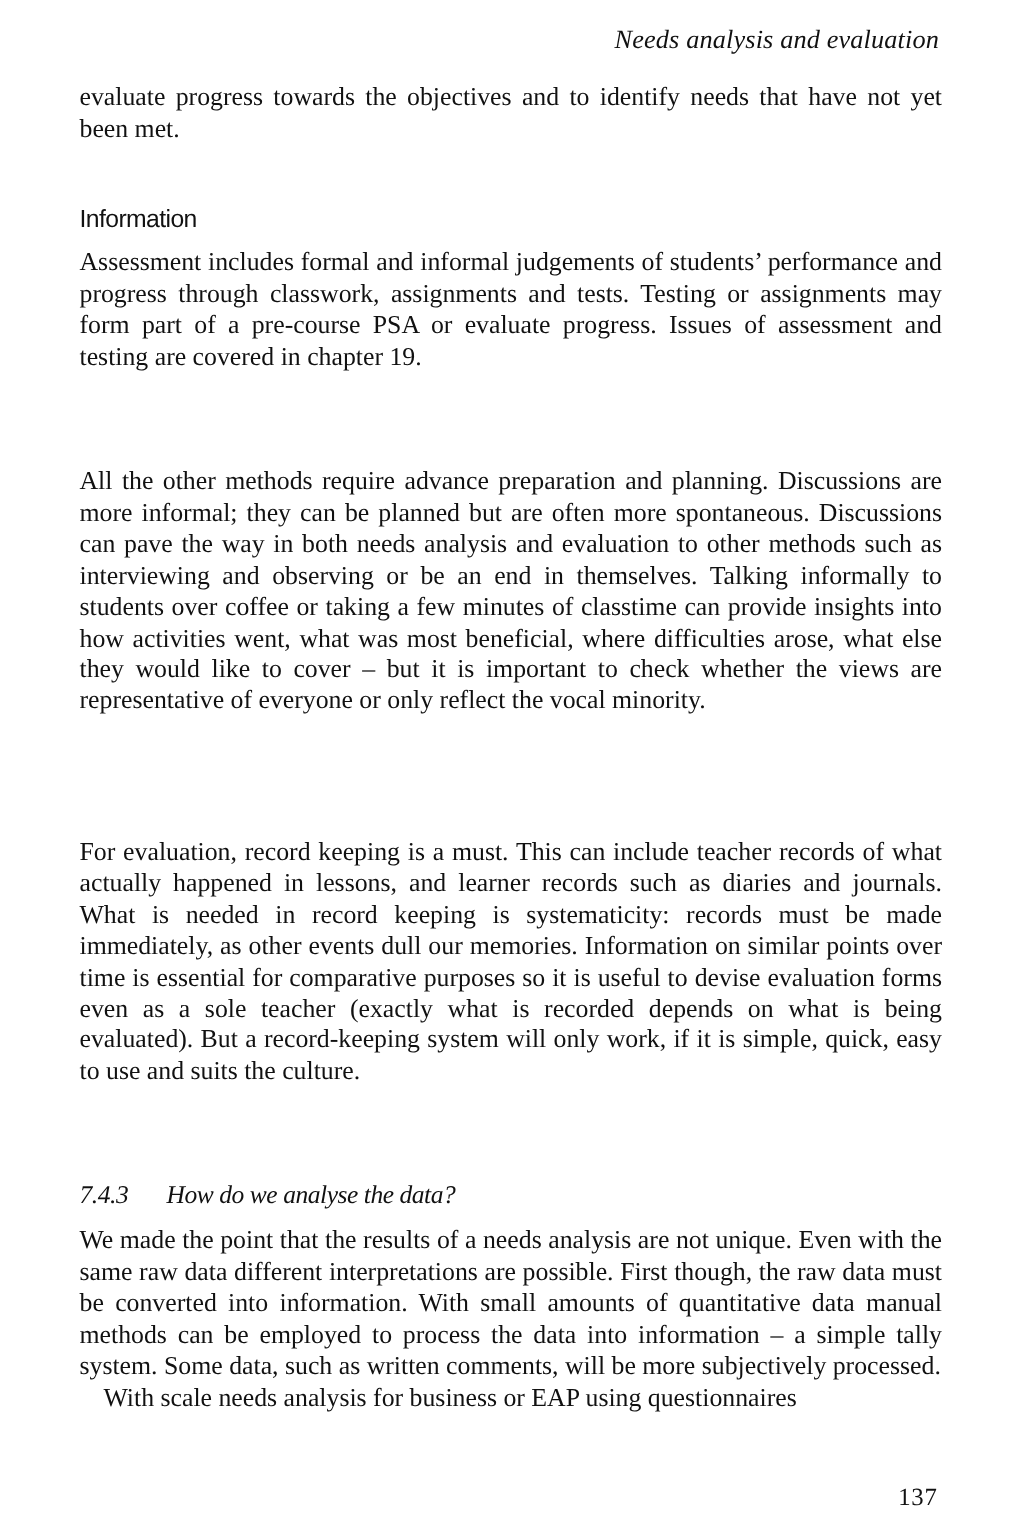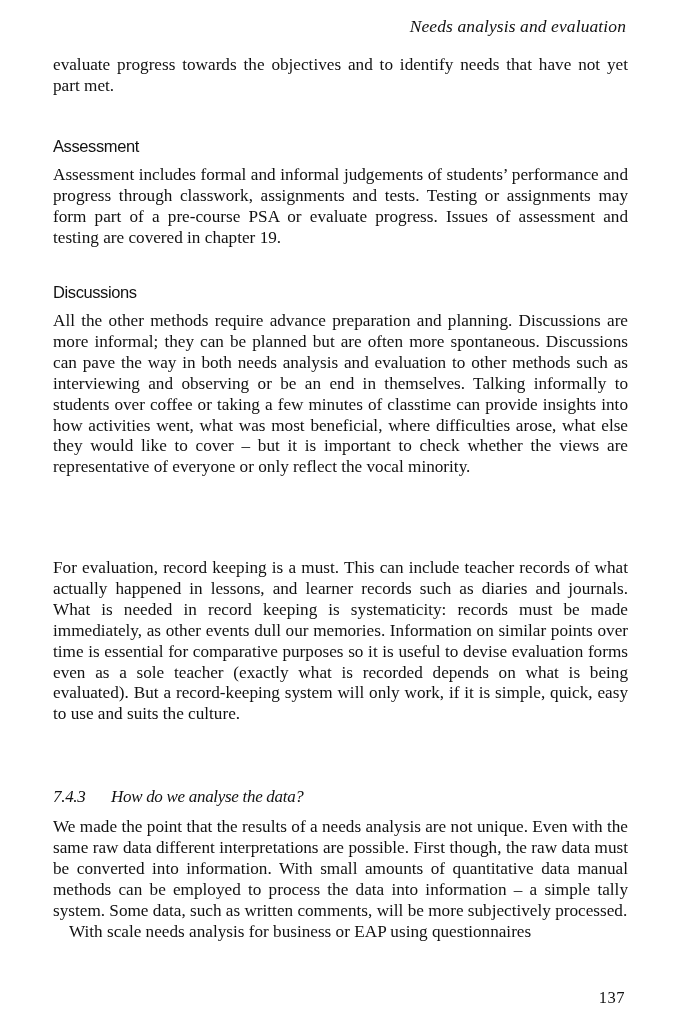--- a/index.html
+++ b/index.html
@@ -74,33 +74,30 @@
     }
   </style>
 </head>
 <body>
 
 <div class="page">
 
   <div class="running-head">Needs analysis and evaluation</div>
 
   <div class="text-block" style="top:55px;">
-    <p class="body">evaluate progress towards the objectives and to identify needs that have not yet part met.</p>
+    <p class="body">evaluate progress towards the objectives and to identify needs that have not yet been met.</p>
   </div>
 
   <div class="text-block" style="top:136px;">
-    <h2 class="section">Assessment</h2>
+    <h2 class="section">Information</h2>
   </div>
   <div class="text-block" style="top:165px;">
     <p class="body">Assessment includes formal and informal judgements of students’ performance and progress through classwork, assignments and tests. Testing or assignments may form part of a pre-course PSA or evaluate progress. Issues of assessment and testing are covered in chapter 19.</p>
   </div>
 
-  <div class="text-block" style="top:282px;">
-    <h2 class="section">Discussions</h2>
-  </div>
   <div class="text-block" style="top:311px;">
     <p class="body">All the other methods require advance preparation and planning. Discussions are more informal; they can be planned but are often more spontaneous. Discussions can pave the way in both needs analysis and evaluation to other methods such as interviewing and observing or be an end in themselves. Talking informally to students over coffee or taking a few minutes of classtime can provide insights into how activities went, what was most beneficial, where difficulties arose, what else they would like to cover – but it is important to check whether the views are representative of everyone or only reflect the vocal minority.</p>
   </div>
 
   <div class="text-block" style="top:558px;">
     <p class="body">For evaluation, record keeping is a must. This can include teacher records of what actually happened in lessons, and learner records such as diaries and journals. What is needed in record keeping is systemati­city: records must be made immediately, as other events dull our memories. Information on similar points over time is essential for comparative purposes so it is useful to devise evaluation forms even as a sole teacher (exactly what is recorded depends on what is being evaluated). But a record-keeping system will only work, if it is simple, quick, easy to use and suits the culture.</p>
   </div>
 
   <div class="text-block" style="top:787px;">
     <h2 class="subsection">

